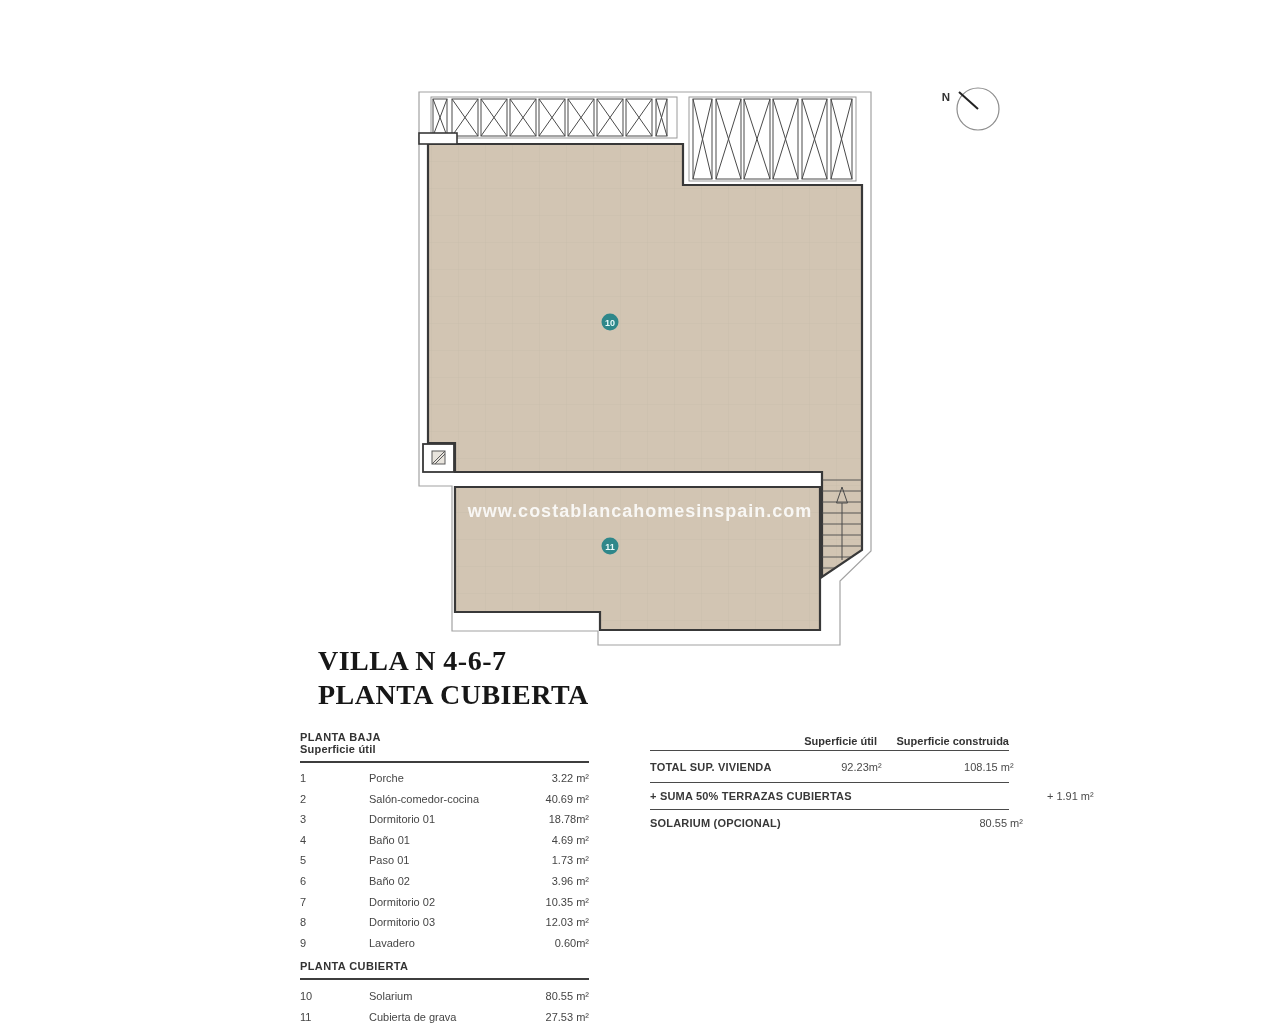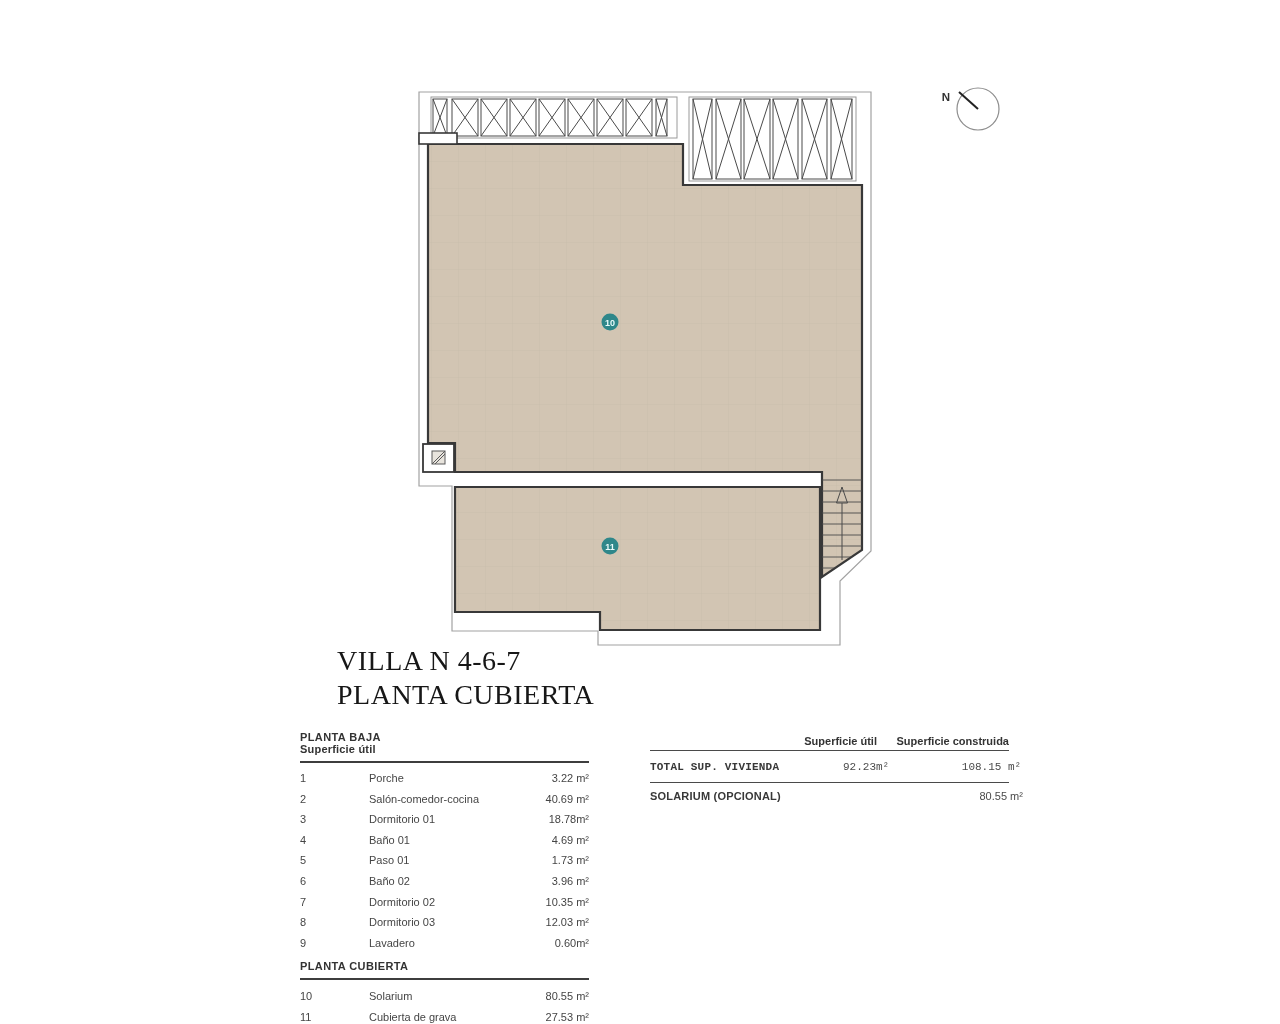--- a/index.html
+++ b/index.html
@@ -7,22 +7,22 @@
     position:relative;width:1280px;height:1024px;background:#ffffff;overflow:hidden;
     font-family:"Liberation Sans",sans-serif;color:#454545;
   }
   .plan-svg{position:absolute;left:0;top:0;}
   .watermark{
     position:absolute;left:420px;top:501px;width:440px;text-align:center;
     font-size:18px;font-weight:700;letter-spacing:1px;color:rgba(255,255,255,0.85);
     pointer-events:none;
   }
   .title-block{
-    position:absolute;left:337px;top:644px;
-    font-family:"Liberation Serif","DejaVu Serif",serif;font-weight:400;
+    position:absolute;left:318px;top:644px;
+    font-family:"Liberation Serif","DejaVu Serif",serif;font-weight:700;
     font-size:28px;line-height:34px;color:#171717;letter-spacing:.5px;
   }
   
   .left-table{position:absolute;left:300px;top:731px;width:289px;font-size:11px;}
   .lt-head{
     display:flex;justify-content:space-between;align-items:baseline;
     font-weight:700;color:#333;letter-spacing:.4px;
     border-bottom:2px solid #3e3e3e;padding-bottom:6px;flex-direction:column;
   }
   .lt-head .vh{letter-spacing:.2px;}
@@ -36,21 +36,21 @@
   
   .sum-table{position:absolute;left:650px;top:727px;width:359px;font-size:11px;}
   .srow{
     display:grid;grid-template-columns:1fr 110px 132px;align-items:center;
     height:26px;
   }
   .srow.head{height:20px;align-items:end;padding-bottom:3px;border-bottom:1.5px solid #4a4a4a;}
   .srow .lbl{font-weight:700;color:#383838;white-space:nowrap;overflow:visible;letter-spacing:.2px;}
   .srow .c1,.srow .c2{text-align:right;color:#4a4a4a;white-space:nowrap;}
   .srow.head .c1,.srow.head .c2{font-weight:700;color:#333;}
-  .srow.lined{border-bottom:1.5px solid #4a4a4a;font-family:Liberation Mono, monospace;}
+  .srow.lined{border-bottom:1.5px solid #4a4a4a;}
   .srow.r1{height:31px;}
 </style>
 </head>
 <body>
 
 <div class="canvas">
 
   <svg class="plan-svg" width="1280" height="1024" viewBox="0 0 1280 1024">
     <defs>
       <pattern id="tiles" width="27" height="27" patternUnits="userSpaceOnUse">
@@ -160,20 +160,21 @@
       <text x="610" y="549.5" text-anchor="middle" font-size="9" font-weight="700" font-family="Liberation Sans, sans-serif" fill="#e9fbfb">11</text>
     </g>
 
     <g>
       <circle cx="978" cy="109" r="21" fill="none" stroke="#8d8d8d" stroke-width="1.2"></circle>
       <line x1="978" y1="109" x2="959" y2="92" stroke="#222222" stroke-width="2"></line>
       <text x="946" y="101" text-anchor="middle" font-size="11.5" font-weight="600" font-family="Liberation Sans, sans-serif" fill="#333333">N</text>
     </g>
   </svg>
 
+  <div class="watermark">www.costablancahomesinspain.com</div>
 
   <div class="title-block">
     <div>VILLA N 4-6-7</div>
     <div>PLANTA CUBIERTA</div>
   </div>
 
   <div class="left-table">
     <div class="lt-head">
       <span>PLANTA BAJA</span>
       <span class="vh">Superficie útil</span>
@@ -247,20 +248,25 @@
     <div class="srow head">
       <span class="lbl"></span>
       <span class="c1">Superficie útil</span>
       <span class="c2">Superficie construida</span>
     </div>
     <div class="srow lined r1">
       <span class="lbl">TOTAL SUP. VIVIENDA</span>
       <span class="c1">92.23m²</span>
       <span class="c2">108.15 m²</span>
     </div>
+    <div class="srow lined">
+      <span class="lbl">+ SUMA 50% TERRAZAS CUBIERTAS</span>
+      <span class="c1"></span>
+      <span class="c2">+ 1.91 m²</span>
+    </div>
     <div class="srow">
       <span class="lbl">SOLARIUM (OPCIONAL)</span>
       <span class="c1"></span>
       <span class="c2">80.55 m²</span>
     </div>
   </div>
 
 </div>
 
 </body></html>

